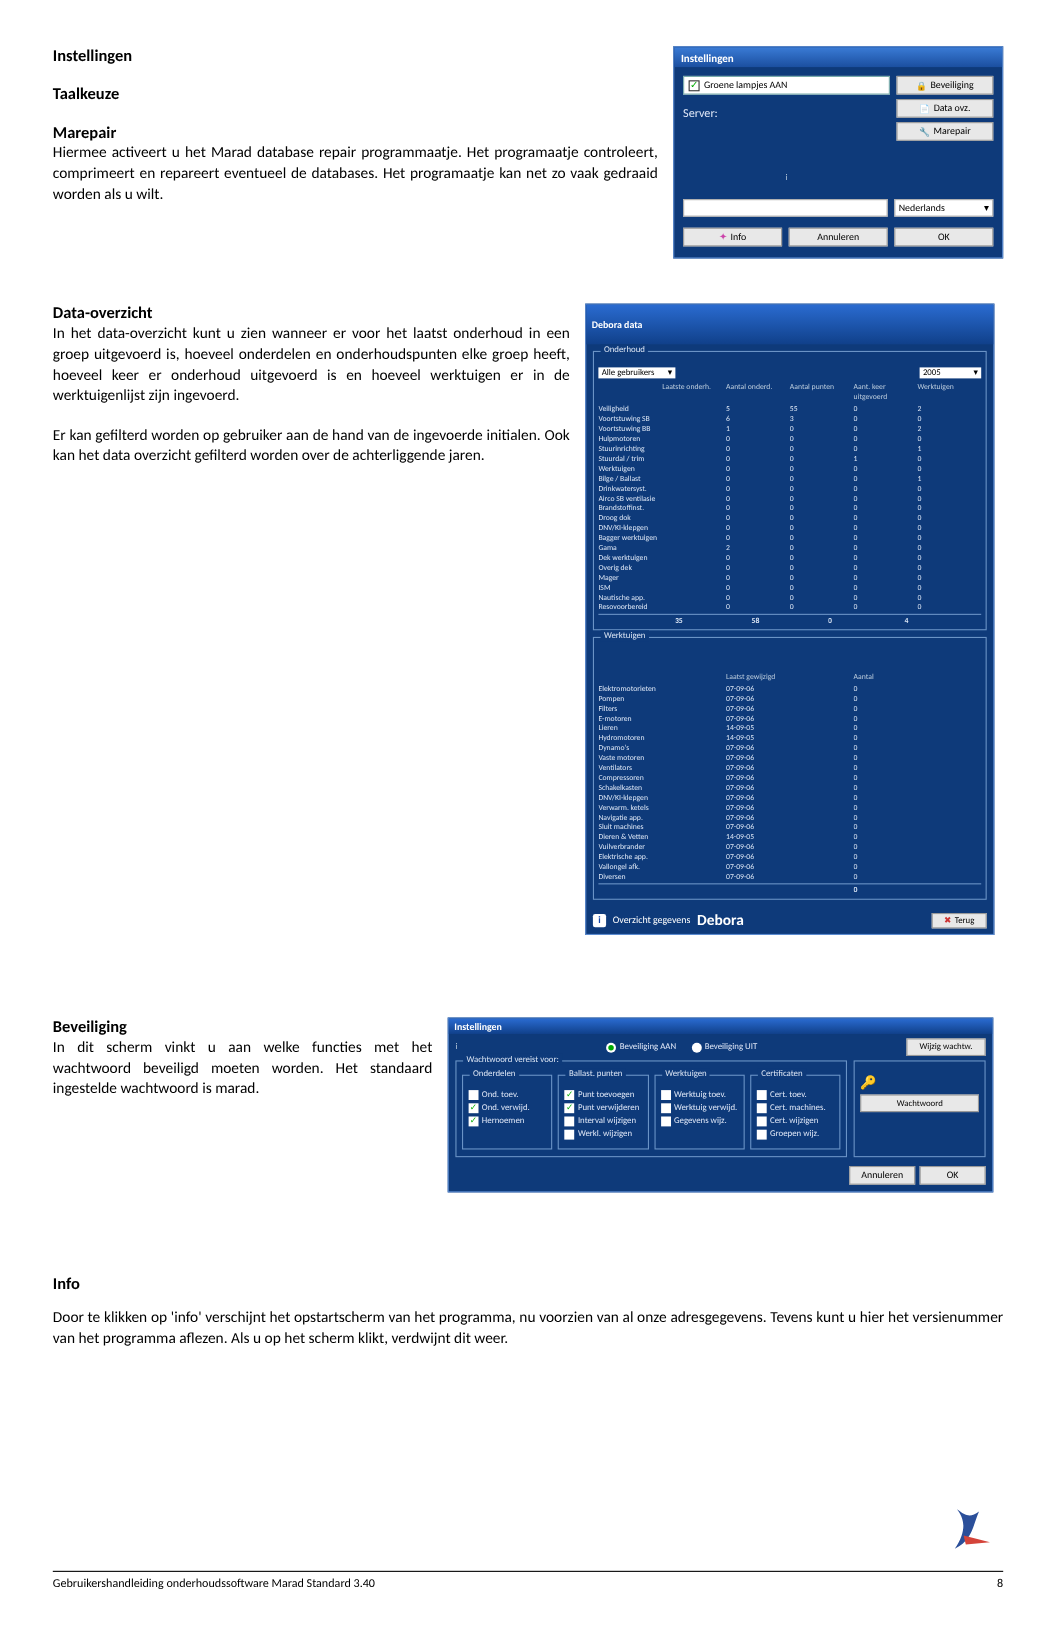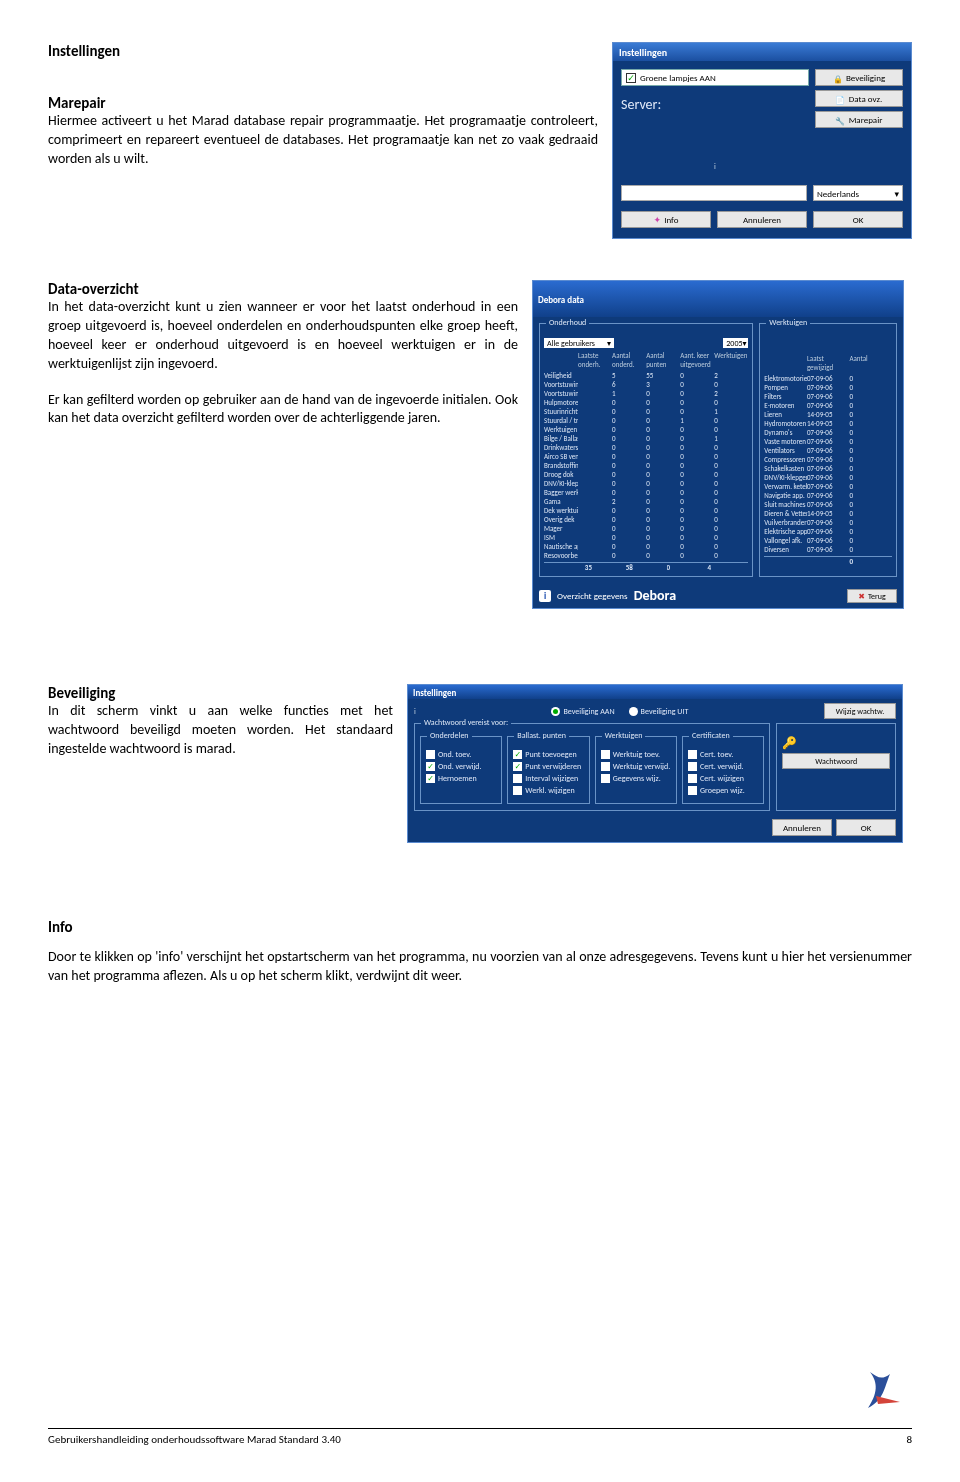--- a/index.html
+++ b/index.html
@@ -31,32 +31,32 @@
   .win1 .inner { padding: 8px; display:flex; gap:6px; }
   .win1 .leftcol { flex:1; display:flex; flex-direction:column; gap:4px; }
   .win1 .rightcol { width:88px; display:flex; flex-direction:column; gap:4px; }
   .chkbox { background:#fff; color:#000; padding:2px 4px; display:flex; align-items:center; gap:4px; font-size:9px; border:1px solid #7aa; }
   .chkbox .tick { width:10px;height:10px;border:1px solid #333;display:inline-flex;align-items:center;justify-content:center;color:#0a0;font-size:9px;line-height:1;}
   .btn { background:#e8e8e8; color:#000; text-align:center; font-size:9px; padding:2px 2px; border:1px solid #999; display:flex;align-items:center;justify-content:center;gap:3px;}
   .ic { width:10px;height:10px;display:inline-block; }
   .lock::before{content:"🔒";font-size:8px;}
   .sheet::before{content:"📄";font-size:8px;}
   .wrench::before{content:"🔧";font-size:8px;}
-  .srvlbl{font-size:14px;color:#e0e8f8;margin-top:6px;}
+  .srvlbl{font-size:11px;color:#e0e8f8;margin-top:6px;}
   .win1 .bottombar{ display:flex; gap:6px; padding:6px 8px 10px; }
   .win1 .bottombar .field{flex:1;height:16px;background:#fff;border:1px solid #aaa;}
   .win1 .bottombar .sel{flex:none;width:90px;background:#fff;color:#000;font-size:9px;display:flex;align-items:center;justify-content:space-between;padding:0 3px;border:1px solid #aaa;}
   .win1 .btnrow{display:flex;gap:6px;padding:0 8px 10px;}
   .win1 .btnrow .btn{flex:1;}
   
   .win2 {
     width: 372px; flex:none; background:#0e3a7a; border:1px solid #5b8bd0; font-size:8px; color:#fff;
   }
   .win2 .titlebar{background:linear-gradient(#2a6bd0,#10408a);height:14px;display:flex;align-items:center;padding:18px 5px;font-size:9px;font-weight:bold;}
-  .win2 .body{padding:6px;display:flex;gap:6px;}
+  .win2 .body{padding:6px;display:flex;gap:6px;flex-direction:column;}
   .grp{border:1px solid #6a93c6;padding:14px 4px 4px;position:relative;flex:1;}
   .grp .lg{position:absolute;top:-7px;left:6px;background:#0e3a7a;padding:0 3px;font-size:8px;color:#dce6f5;}
   .filterrow{display:flex;align-items:center;gap:4px;font-size:8px;margin-bottom:3px;}
   .sel2{background:#fff;color:#000;font-size:8px;padding:0 3px;display:flex;justify-content:space-between;align-items:center;}
   .tbl{width:100%;font-size:7px;color:#dce6f5;}
   .tbl .hdr{display:flex;font-size:7px;color:#bcd;margin-bottom:2px;}
   .tbl .hdr span{flex:1;}
   .tbl .r{display:flex;}
   .tbl .r span{flex:1;white-space:nowrap;overflow:hidden;}
   .tbl .separator{height:1px;background:#6a93c6;margin-top:2px;}
@@ -93,20 +93,21 @@
 </style>
 </head>
 <body>
 
 <div class="content">
 
   <div class="row">
     <div class="col">
       <h2 class="sec">Instellingen</h2>
       <br>
+      <h2 class="sec">Taalkeuze</h2>
       <br>
       <h2 class="sec">Marepair</h2>
       <p class="body">Hiermee activeert u het Marad database repair programmaatje. Het programaatje controleert, comprimeert en repareert eventueel de databases. Het programaatje kan net zo vaak gedraaid worden als u wilt.</p>
     </div>
 
     <div class="win1">
       <div class="titlebar">Instellingen</div>
       <div class="inner">
         <div class="leftcol">
           <div class="chkbox">
@@ -164,21 +165,21 @@
       <div class="titlebar">Debora data</div>
       <div class="body">
         <div class="grp" style="flex:1.6;">
           <span class="lg">Onderhoud</span>
           <div class="filterrow">
             <div class="sel2" style="width:70px;">
                 <span>Alle gebruikers</span>
                 <span>▾</span>
               </div>
             <div style="flex:1;"></div>
-            <div class="sel2" style="width:25px;">
+            <div class="sel2" style="width:56px;">
                 <span>2005</span>
                 <span>▾</span>
               </div>
           </div>
           <div class="tbl" id="tbl1">
               <div class="hdr">
                 <span></span>
                 <span>Laatste onderh.</span>
                 <span>Aantal onderd.</span>
                 <span>Aantal punten</span>
@@ -579,21 +580,21 @@
             </div>
           <div class="grp" style="flex:1;">
               <span class="lg">Certificaten</span>
               <div id="chk4">
                 <div class="chk">
                   <span class="box"></span>
                   <span>Cert. toev.</span>
                 </div>
                 <div class="chk">
                   <span class="box"></span>
-                  <span>Cert. verwijd.</span>
+                  <span>Cert. machines.</span>
                 </div>
                 <div class="chk">
                   <span class="box"></span>
                   <span>Cert. wijzigen</span>
                 </div>
                 <div class="chk">
                   <span class="box"></span>
                   <span>Groepen wijz.</span>
                 </div>
               </div>

